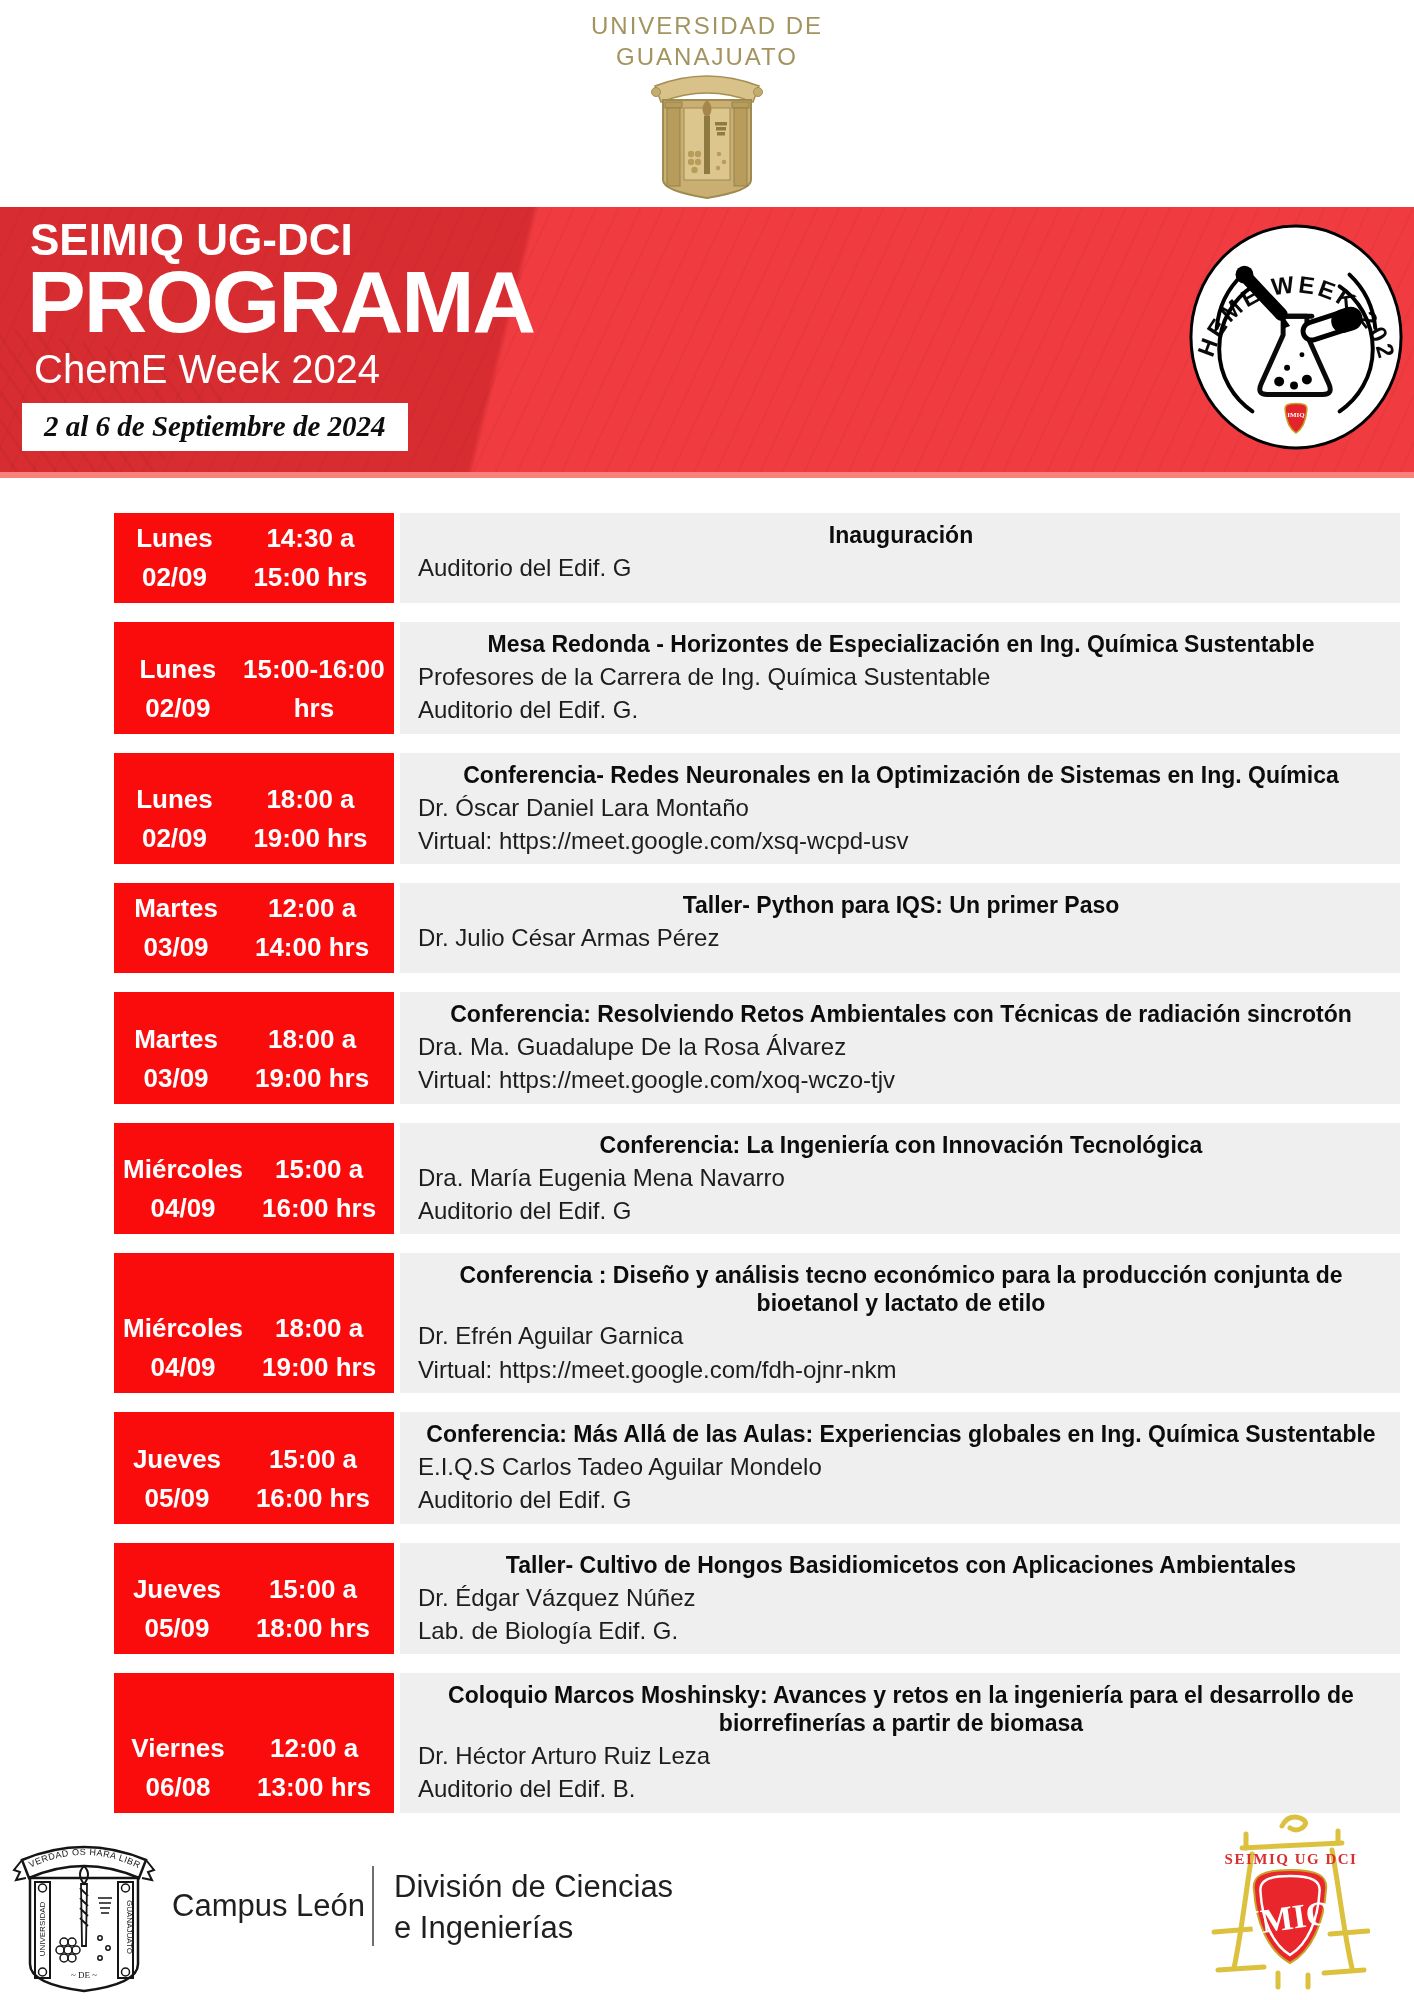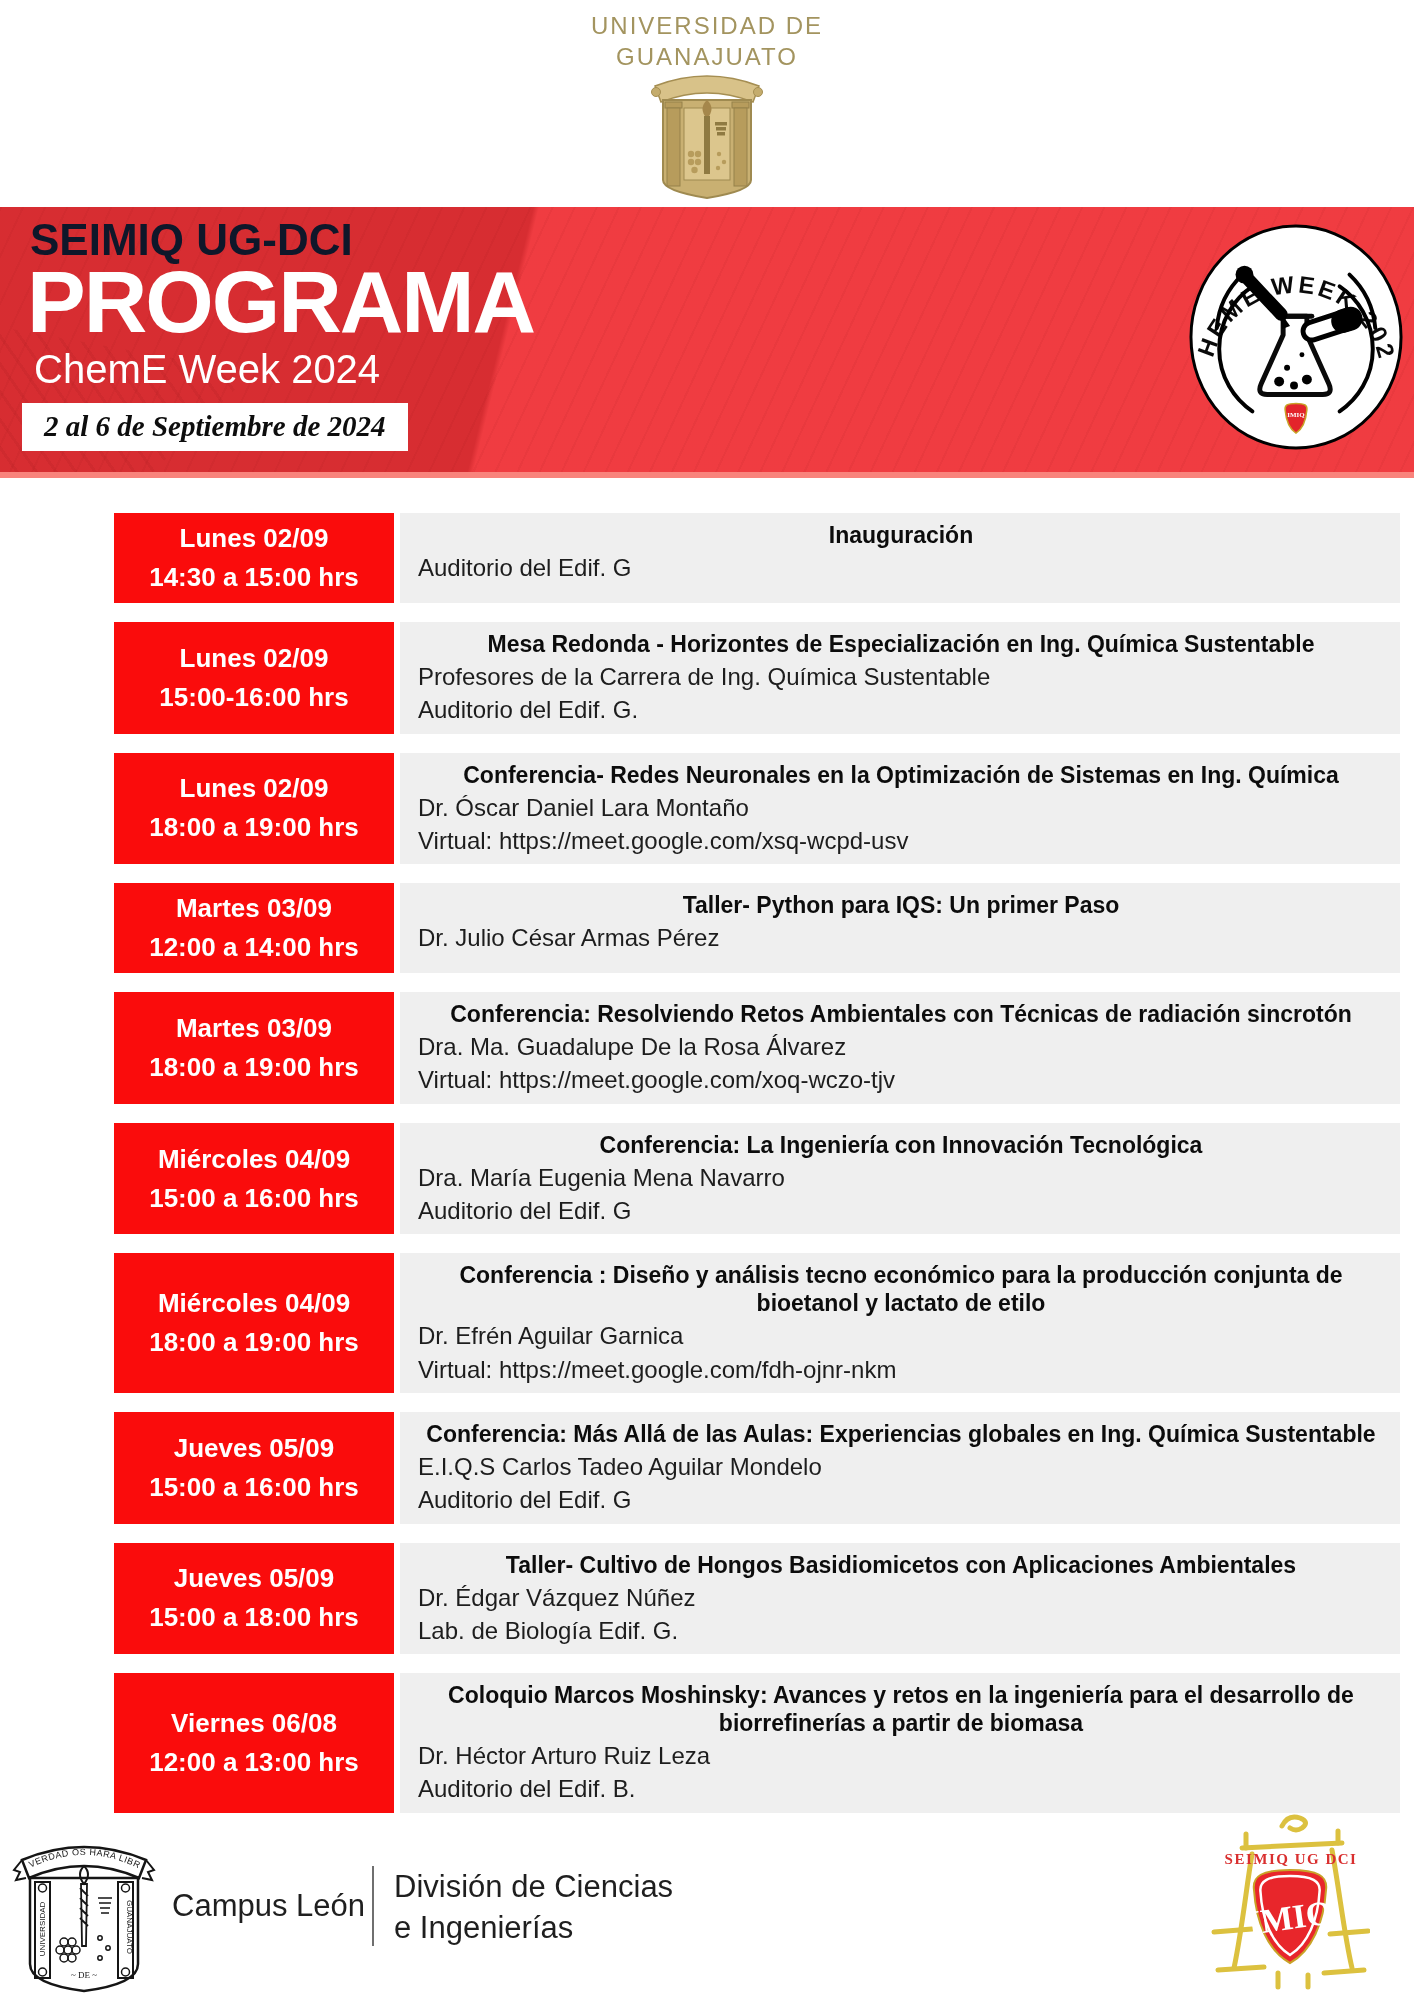--- a/index.html
+++ b/index.html
@@ -16,34 +16,34 @@
   .banner{position:absolute;top:207px;left:0;width:1414px;height:271px;
           background:var(--banner-red,#EF3237);overflow:hidden;}
   .banner .tex1{position:absolute;inset:0;
      background:linear-gradient(104deg, rgba(0,0,0,0.10) 0%, rgba(0,0,0,0.10) 36%, rgba(255,255,255,0.05) 36.4%, rgba(255,255,255,0.05) 100%);}
   .banner .tex2{position:absolute;inset:0;opacity:.45;
      background:repeating-linear-gradient(115deg, rgba(120,8,10,0.12) 0 2px, transparent 2px 20px);}
   .banner .tex3{position:absolute;left:0;top:120px;width:420px;height:151px;opacity:.35;
      background:repeating-linear-gradient(55deg, rgba(90,0,0,0.18) 0 3px, transparent 3px 16px);
      clip-path:polygon(0 0,60% 30%,35% 100%,0 100%);}
   .banner-strip{position:absolute;left:0;bottom:0;width:100%;height:6px;background:#F9837C;}
-  .banner-kicker{position:absolute;left:30px;top:8px;color:#0f172a;font-size:44px;font-weight:800;letter-spacing:0;}
+  .banner-kicker{position:absolute;left:30px;top:8px;color:#ffffff;font-size:44px;font-weight:800;letter-spacing:0;}
   .banner-title{position:absolute;left:27px;top:44px;color:#fff;font-size:88px;font-weight:800;letter-spacing:-2px;}
   .banner-sub{position:absolute;left:34px;top:140px;color:#fff;font-size:40px;font-weight:400;}
   .date-badge{position:absolute;left:22px;top:196px;background:#fff;color:var(--badge-text,#0D0D0D);
               font-size:29px;font-weight:700;font-style:italic;padding:8px 22px;line-height:1.1;font-family:Liberation Serif, serif;}
   .cheme-seal{position:absolute;left:1187px;top:222px;width:218px;height:230px;}
 
   
   .schedule{position:absolute;top:513px;left:114px;width:1286px;
             display:flex;flex-direction:column;gap:19px;}
   .row{display:flex;gap:6px;}
   .row-date{flex:0 0 272px;background:var(--block-red,#FA0C0C);color:#fff;
             font-weight:700;font-size:26px;line-height:1.5;text-align:center;
-            display:flex;flex-direction:column;align-items:center;justify-content:center;padding:6px 4px;}
+            display:flex;flex-direction:row;align-items:flex-end;justify-content:center;padding:6px 4px;}
   .row-body{flex:1;background:var(--event-gray,#EFEFEF);padding:8px 16px 9px 18px;}
   .row-title{font-size:23px;font-weight:700;line-height:1.22;color:#0c0c0c;text-align:center;}
   .row-line{font-size:24px;line-height:1.22;color:#1d1d1d;margin-top:4px;font-weight:400;}
 
   
   .footer-crest{position:absolute;left:8px;top:1826px;width:152px;height:168px;}
   .footer-campus{position:absolute;left:172px;top:1888px;font-size:31px;color:#1f1f1f;}
   .footer-divider{position:absolute;left:372px;top:1866px;width:2px;height:80px;background:#6f6f6f;}
   .footer-division{position:absolute;left:394px;top:1866px;font-size:31px;line-height:1.33;color:#1f1f1f;}
   .seimiq-logo{position:absolute;left:1210px;top:1810px;width:160px;height:182px;}

